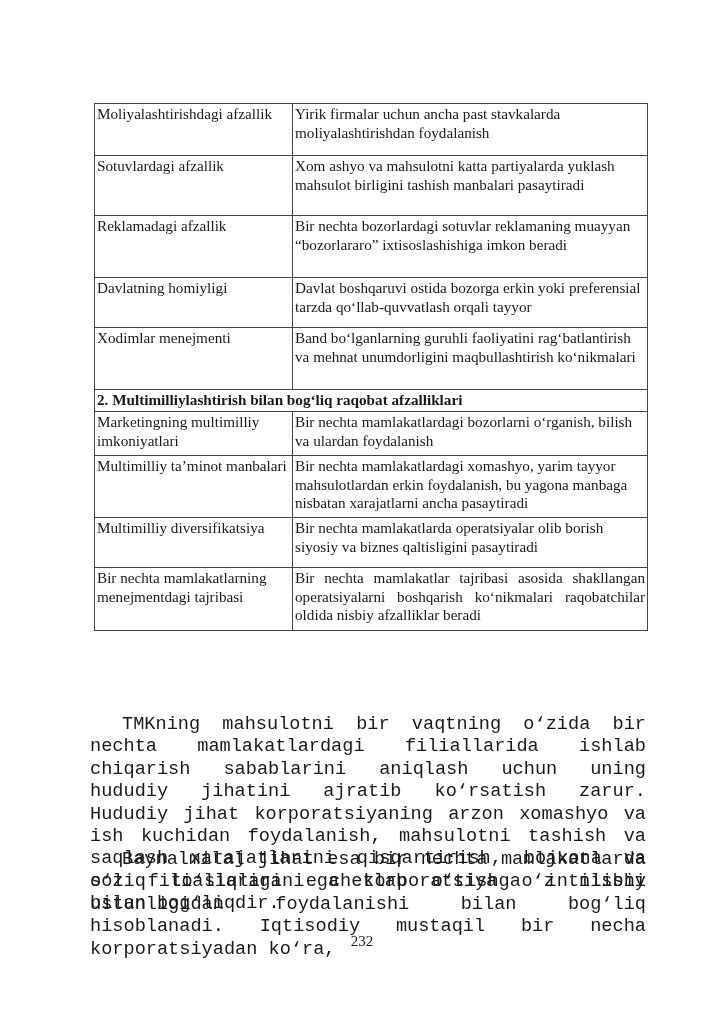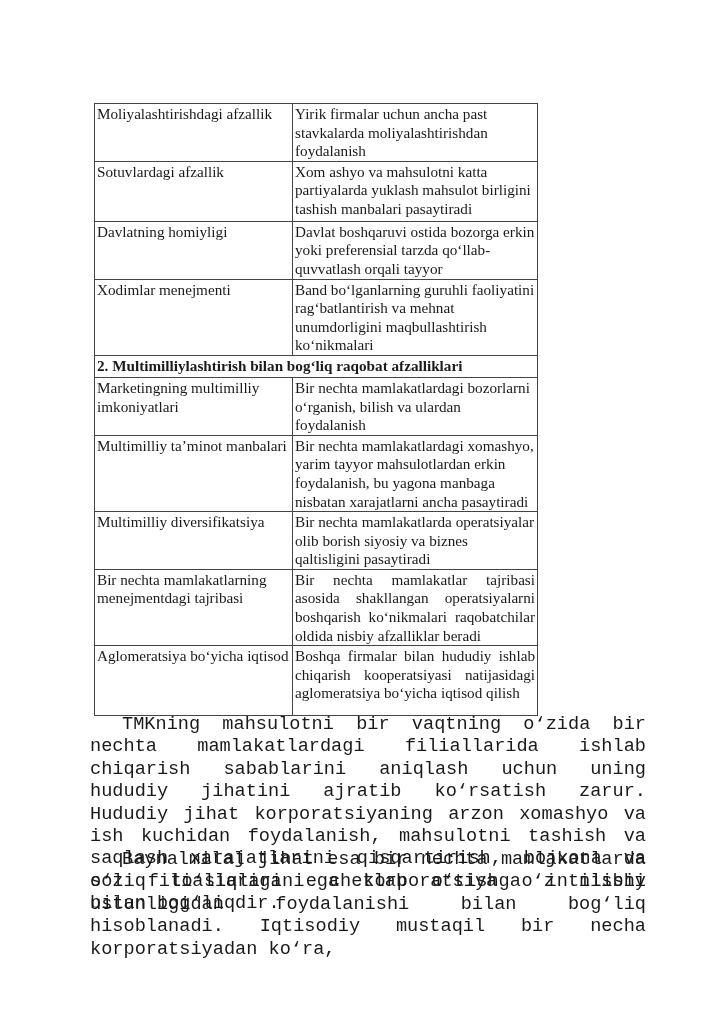--- a/index.html
+++ b/index.html
@@ -1,19 +1,19 @@
 <!DOCTYPE html>
 <html><head>
 <meta charset="utf-8">
 <style>
   html, body { margin: 0; padding: 0; background: #ffffff; }
   body { width: 724px; height: 1024px; position: relative; overflow: hidden;
          font-family: "Liberation Serif", serif; color: #1a1a1a; }
   .page { position: absolute; left: 0; top: 0; width: 724px; height: 1024px; }
-  table.tbl { position: absolute; left: 94px; top: 103px; width: 444px;
+  table.tbl { position: absolute; left: 94px; top: 103px; width: 554px;
               border-collapse: collapse; font-size: 15.2px; line-height: 18.6px; }
   table.tbl td { border: 1.5px solid #444; vertical-align: top; padding: 1px 2px 0 2px; }
   table.tbl td.c1 { width: 193px; }
   table.tbl td.j { text-align: justify; text-align-last: left; }
   table.tbl tr.hdr td { font-weight: bold; }
   .para { position: absolute; left: 90px; width: 556px; font-size: 18.6px; line-height: 22.4px;
           text-align: justify; margin: 0; font-family: Liberation Mono, monospace; }
   .para .indent { display: inline-block; width: 32px; }
   .pagenum { position: absolute; left: 0; width: 724px; top: 933px; text-align: center; font-size: 15px; }
 </style>
@@ -23,20 +23,24 @@
 <div class="page">
   <table class="tbl">
     <tbody>
       <tr style="height:52px">
         <td class="c1">Moliyalashtirishdagi afzallik</td>
         <td>Yirik firmalar uchun ancha past stavkalarda moliyalashtirishdan foydalanish</td>
       </tr>
       <tr style="height:60px">
         <td class="c1">Sotuvlardagi afzallik</td>
         <td>Xom ashyo va mahsulotni katta partiyalarda yuklash mahsulot birligini tashish manbalari pasaytiradi</td>
+      </tr>
+      <tr style="height:62px">
+        <td class="c1">Reklamadagi afzallik</td>
+        <td>Bir nechta bozorlardagi sotuvlar reklamaning muayyan “bozorlararo” ixtisoslashishiga imkon beradi</td>
       </tr>
       <tr style="height:50px">
         <td class="c1">Davlatning homiyligi</td>
         <td>Davlat boshqaruvi ostida bozorga erkin yoki preferensial tarzda qo‘llab-quvvatlash orqali tayyor</td>
       </tr>
       <tr style="height:62px">
         <td class="c1">Xodimlar menejmenti</td>
         <td>Band bo‘lganlarning guruhli faoliyatini rag‘batlantirish va mehnat unumdorligini maqbullashtirish ko‘nikmalari</td>
       </tr>
       <tr class="hdr" style="height:22px">
@@ -51,24 +55,21 @@
         <td>Bir nechta mamlakatlardagi xomashyo, yarim tayyor mahsulotlardan erkin foydalanish, bu yagona manbaga nisbatan xarajatlarni ancha pasaytiradi</td>
       </tr>
       <tr style="height:50px">
         <td class="c1">Multimilliy diversifikatsiya</td>
         <td>Bir nechta mamlakatlarda operatsiyalar olib borish siyosiy va biznes qaltisligini pasaytiradi</td>
       </tr>
       <tr style="height:63px">
         <td class="c1">Bir nechta mamlakatlarning menejmentdagi tajribasi</td>
         <td class="j">Bir nechta mamlakatlar tajribasi asosida shakllangan operatsiyalarni boshqarish ko‘nikmalari raqobatchilar oldida nisbiy afzalliklar beradi</td>
       </tr>
-      <tr style="height:70px">
-        <td class="c1">Aglomeratsiya bo‘yicha iqtisod</td>
-        <td class="j">Boshqa firmalar bilan hududiy ishlab chiqarish kooperatsiyasi natijasidagi aglomeratsiya bo‘yicha iqtisod qilish</td>
-      </tr>
     </tbody>
   </table>
 
   <p class="para" style="top:714px"><span class="indent"></span><span>TMKning mahsulotni bir vaqtning o‘zida bir nechta mamlakatlardagi filiallarida ishlab chiqarish sabablarini aniqlash uchun uning hududiy jihatini ajratib ko‘rsatish zarur. Hududiy jihat korporatsiyaning arzon xomashyo va ish kuchidan foydalanish, mahsulotni tashish va saqlash xarajatlarini qisqartirish, bojxona va soliq to‘siqlarini chetlab o‘tishga intilishi bilan bog‘liqdir.</span></p>
 
   <p class="para" style="top:849px"><span class="indent"></span><span>Baynalmilal jihat esa bir nechta mamlakatlarda o‘z filiallariga ega korporatsiya o‘z nisbiy ustunligidan foydalanishi bilan bog‘liq hisoblanadi. Iqtisodiy mustaqil bir necha korporatsiyadan ko‘ra,</span></p>
 
+  <div class="pagenum">232</div>
 </div>
 
 </body></html>

